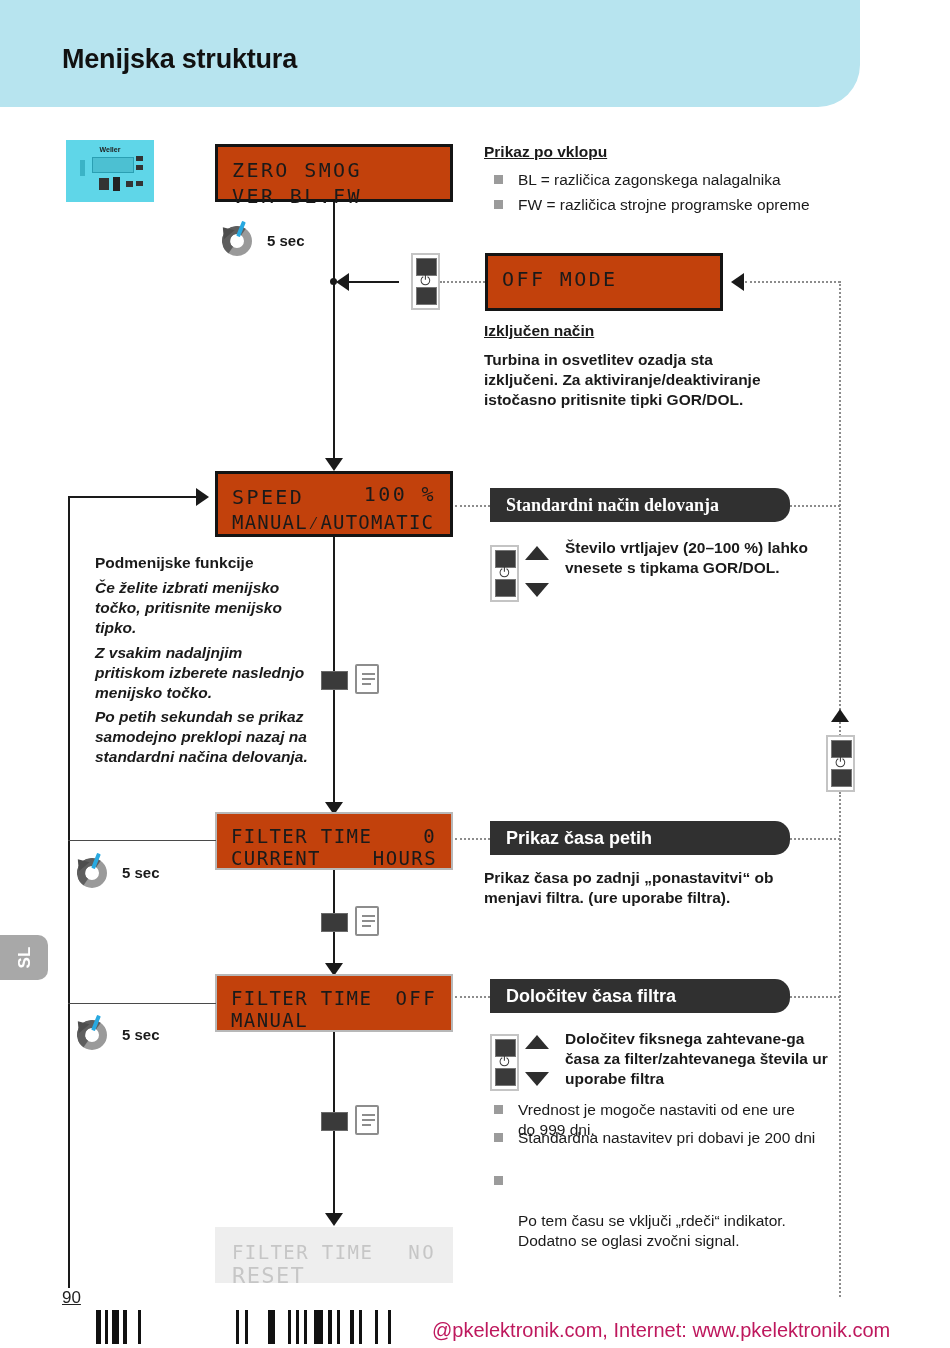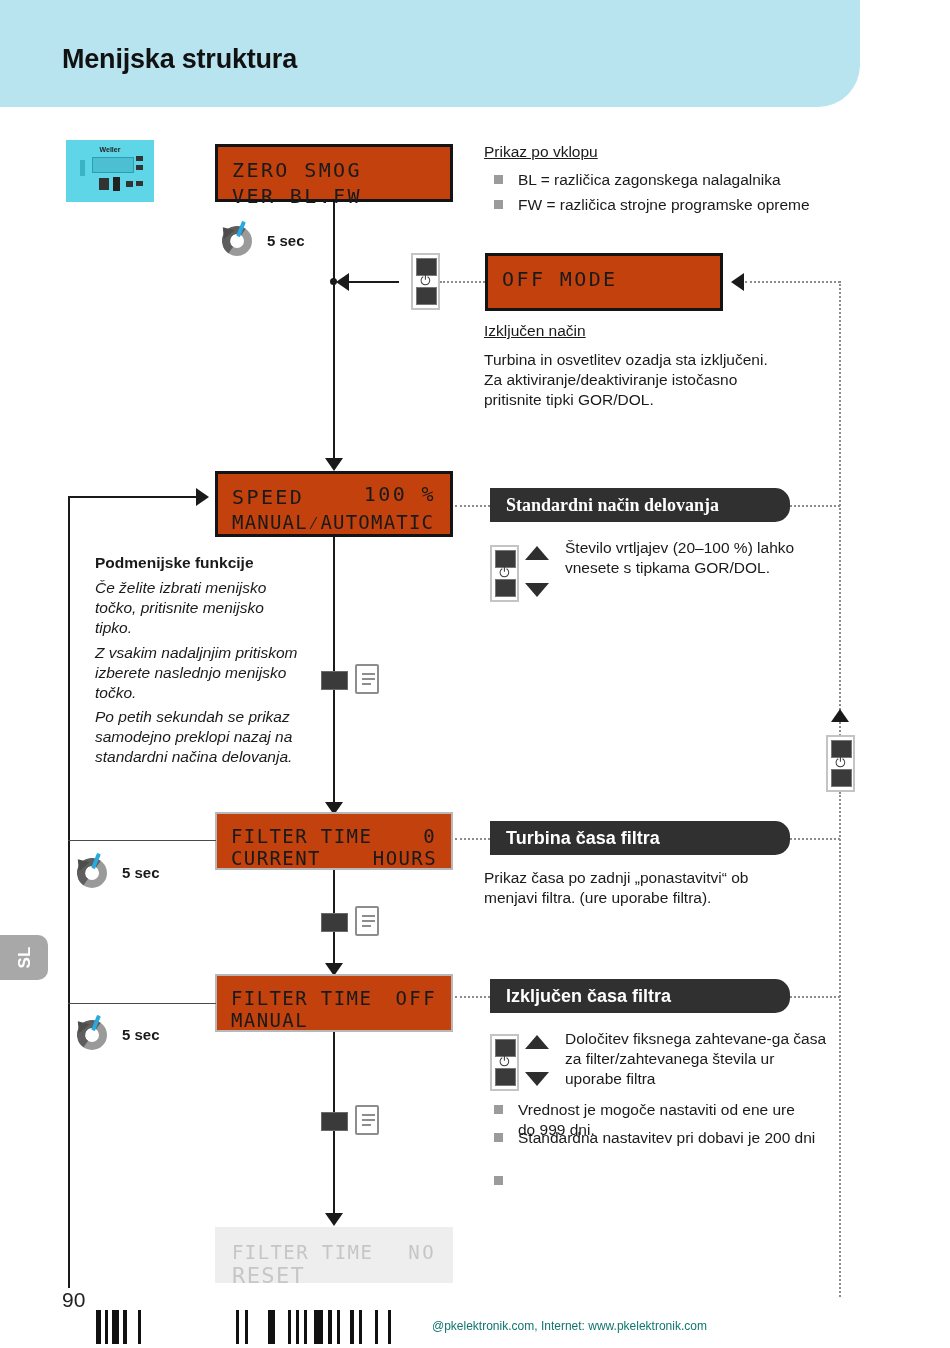--- a/index.html
+++ b/index.html
@@ -68,21 +68,21 @@
   .lcd-box .right{position:absolute;right:14px;font-size:20px;letter-spacing:2.4px;white-space:pre;}
   .lcd-box.ghost{background:#eeeeee;border-color:#eeeeee;color:#c6c6c6;}
   
   .banner{
     position:absolute;height:34px;background:#303030;
     border-top-right-radius:15px;border-bottom-right-radius:15px;
     color:#fff;font-size:18px;font-weight:bold;
     display:flex;align-items:center;padding-left:16px;box-sizing:border-box;
   }
   
-  .txt{position:absolute;font-size:15.5px;line-height:20px;color:#1a1a1a;}
+  .txt{position:absolute;font-size:15.5px;line-height:20px;color:#1a1a1a;font-weight:bold;}
   .txt.u{text-decoration:underline;}
   .txt.b{font-weight:bold;}
   .txt.i{font-style:italic;}
   .bullet-row{position:absolute;font-size:15.5px;line-height:20px;}
   .bullet-row .sq{
     position:absolute;left:0;top:5px;width:9px;height:9px;background:#9b9b9b;
   }
   .bullet-row .bt{display:block;margin-left:24px;}
   
   .keypad{
@@ -151,22 +151,22 @@
   .tri-lf{
     position:absolute;width:0;height:0;border-top:9px solid transparent;
     border-bottom:9px solid transparent;border-right:13px solid #1a1a1a;
   }
   .tri-rt{
     position:absolute;width:0;height:0;border-top:9px solid transparent;
     border-bottom:9px solid transparent;border-left:13px solid #1a1a1a;
   }
   .node-dot{position:absolute;width:7px;height:7px;border-radius:50%;background:#1a1a1a;}
   
-  .page-num{position:absolute;left:62px;top:1288px;font-size:21px;color:#222;}
-  .footer-text{position:absolute;left:432px;top:1319px;font-size:12px;color:#0f766e;}
+  .page-num{position:absolute;left:62px;top:1288px;font-size:17px;color:#222;text-decoration:underline;}
+  .footer-text{position:absolute;left:432px;top:1319px;font-size:20px;color:#be185d;}
   .barcode{position:absolute;top:1310px;height:34px;}
   .barcode b{position:absolute;top:0;height:34px;background:#111;display:block;}
 </style>
 </head>
 <body>
 
 <div class="header-bar"></div>
 <div class="header-title">Menijska struktura</div>
 
 <div class="lang-tab">
@@ -283,21 +283,21 @@
 <div class="timer" style="left:74px;top:855px;">
   <div class="ring"></div>
     <div class="ring2"></div>
     <div class="head"></div>
     <div class="blue"></div>
 </div>
 <div class="timer-label" style="left:122px;top:864px;">5 sec</div>
 
 <div class="dot-h" style="left:455px;top:838px;width:35px;"></div>
 <div class="banner" style="left:490px;top:821px;width:300px;">
-  <span>Turbina časa filtra</span>
+  <span>Prikaz časa petih</span>
 </div>
 <div class="dot-h" style="left:790px;top:838px;width:50px;"></div>
 <div class="txt" style="left:484px;top:868px;width:310px;">Prikaz časa po zadnji „ponastavitvi“ ob menjavi filtra. (ure uporabe filtra).</div>
 
 <div class="ln vline" style="left:333px;top:870px;height:105px;"></div>
 <div class="tri-dn" style="left:325px;top:963px;"></div>
 <div class="dkey" style="left:321px;top:913px;"></div>
 <div class="sheet" style="left:355px;top:906px;">
   <i class="a"></i>
     <i class="b"></i>
@@ -314,21 +314,21 @@
 <div class="timer" style="left:74px;top:1017px;">
   <div class="ring"></div>
     <div class="ring2"></div>
     <div class="head"></div>
     <div class="blue"></div>
 </div>
 <div class="timer-label" style="left:122px;top:1026px;">5 sec</div>
 
 <div class="dot-h" style="left:455px;top:996px;width:35px;"></div>
 <div class="banner" style="left:490px;top:979px;width:300px;">
-  <span>Izključen časa filtra</span>
+  <span>Določitev časa filtra</span>
 </div>
 <div class="dot-h" style="left:790px;top:996px;width:50px;"></div>
 
 <div class="keypad" style="left:490px;top:1034px;">
   <div class="kb top"></div>
   <div class="pw">⏻</div>
   <div class="kb bot"></div>
 </div>
 <div class="arrow-up" style="left:525px;top:1035px;"></div>
 <div class="arrow-dn" style="left:525px;top:1072px;"></div>
@@ -337,20 +337,22 @@
 <div class="bullet-row" style="left:494px;top:1100px;width:320px;">
   <span class="sq"></span>
   <span class="bt">Vrednost je mogoče nastaviti od ene ure do 999 dni.</span>
 </div>
 <div class="bullet-row" style="left:494px;top:1128px;width:330px;">
   <span class="sq"></span>
   <span class="bt">Standardna nastavitev pri dobavi je 200 dni</span>
 </div>
 <div class="bullet-row" style="left:494px;top:1171px;width:330px;white-space:pre-line;">
   <span class="sq"></span>
+  <span class="bt">Po tem času se vključi „rdeči“ indikator.
+Dodatno se oglasi zvočni signal.</span>
 </div>
 
 <div class="dot-v" style="left:839px;top:281px;height:440px;"></div>
 <div class="tri-up" style="left:831px;top:709px;"></div>
 <div class="dot-v" style="left:839px;top:722px;height:14px;"></div>
 <div class="keypad" style="left:826px;top:735px;">
   <div class="kb top"></div>
   <div class="pw">⏻</div>
   <div class="kb bot"></div>
 </div>

